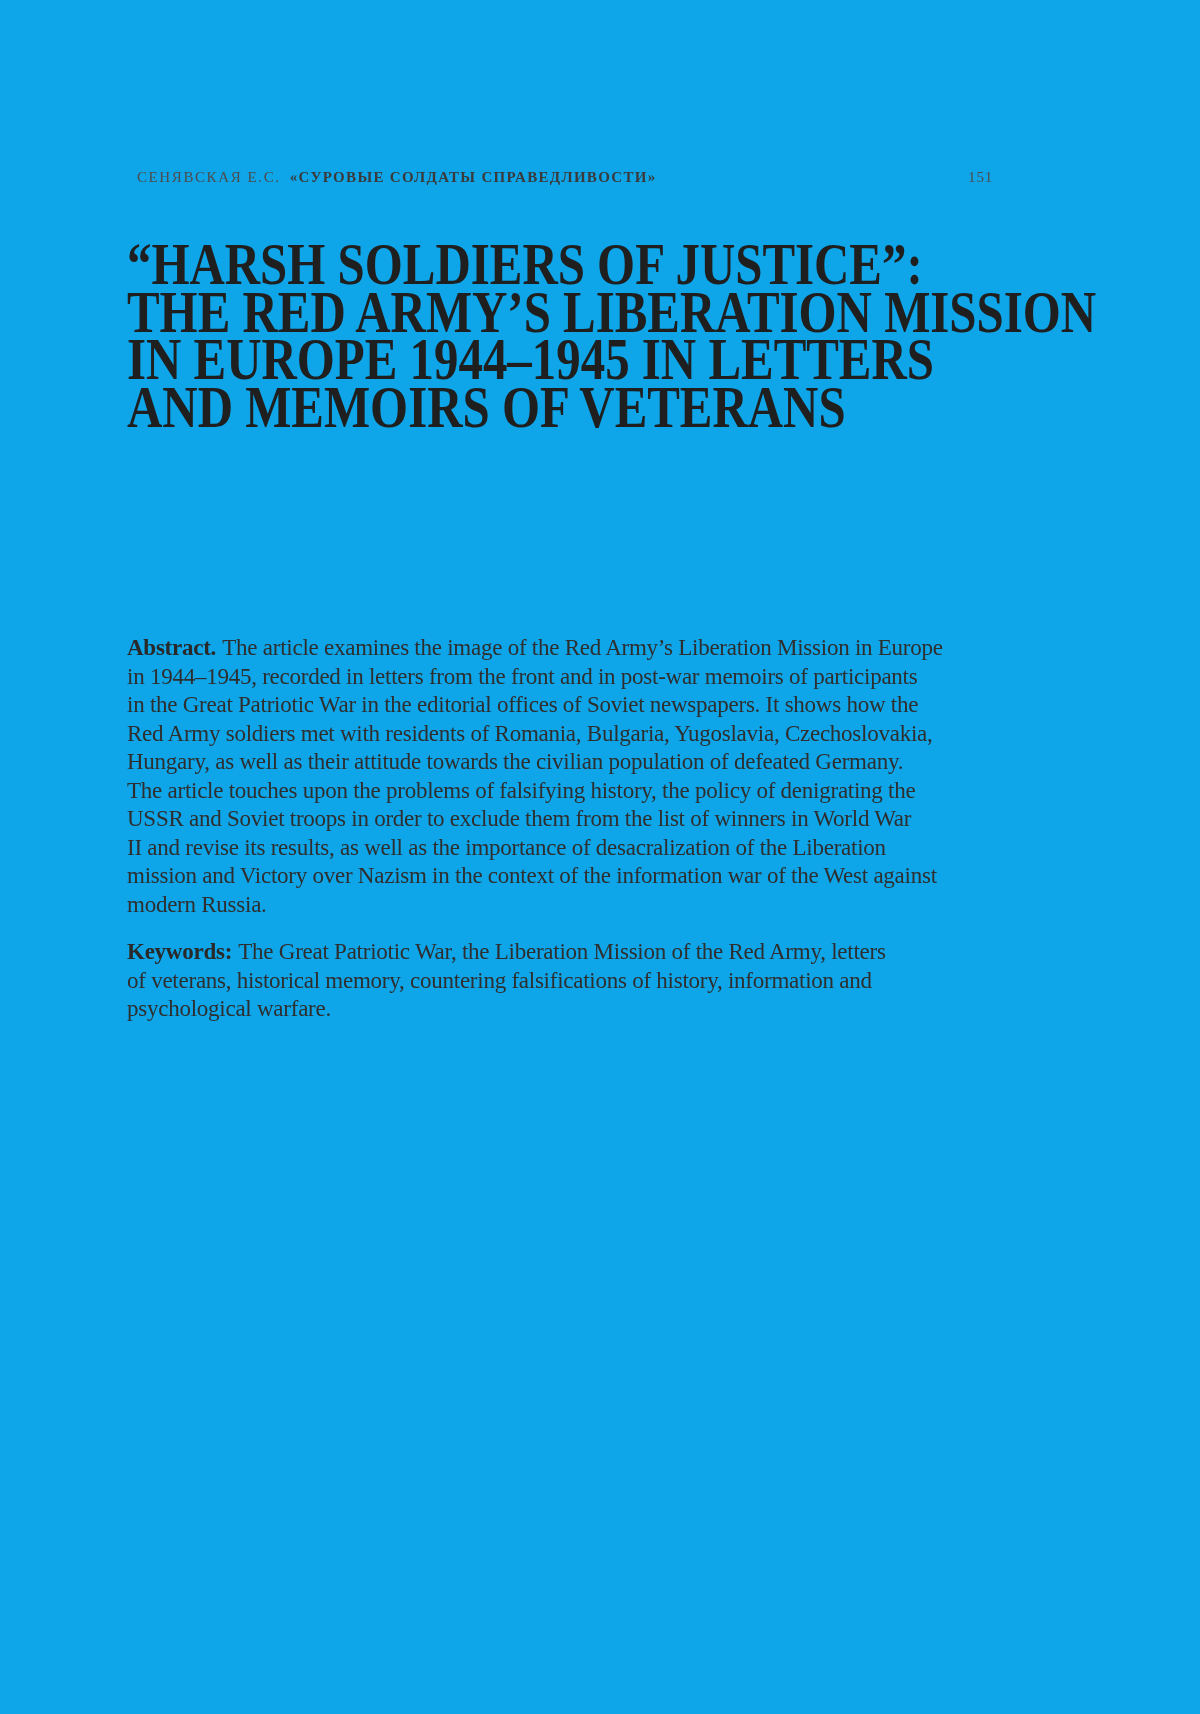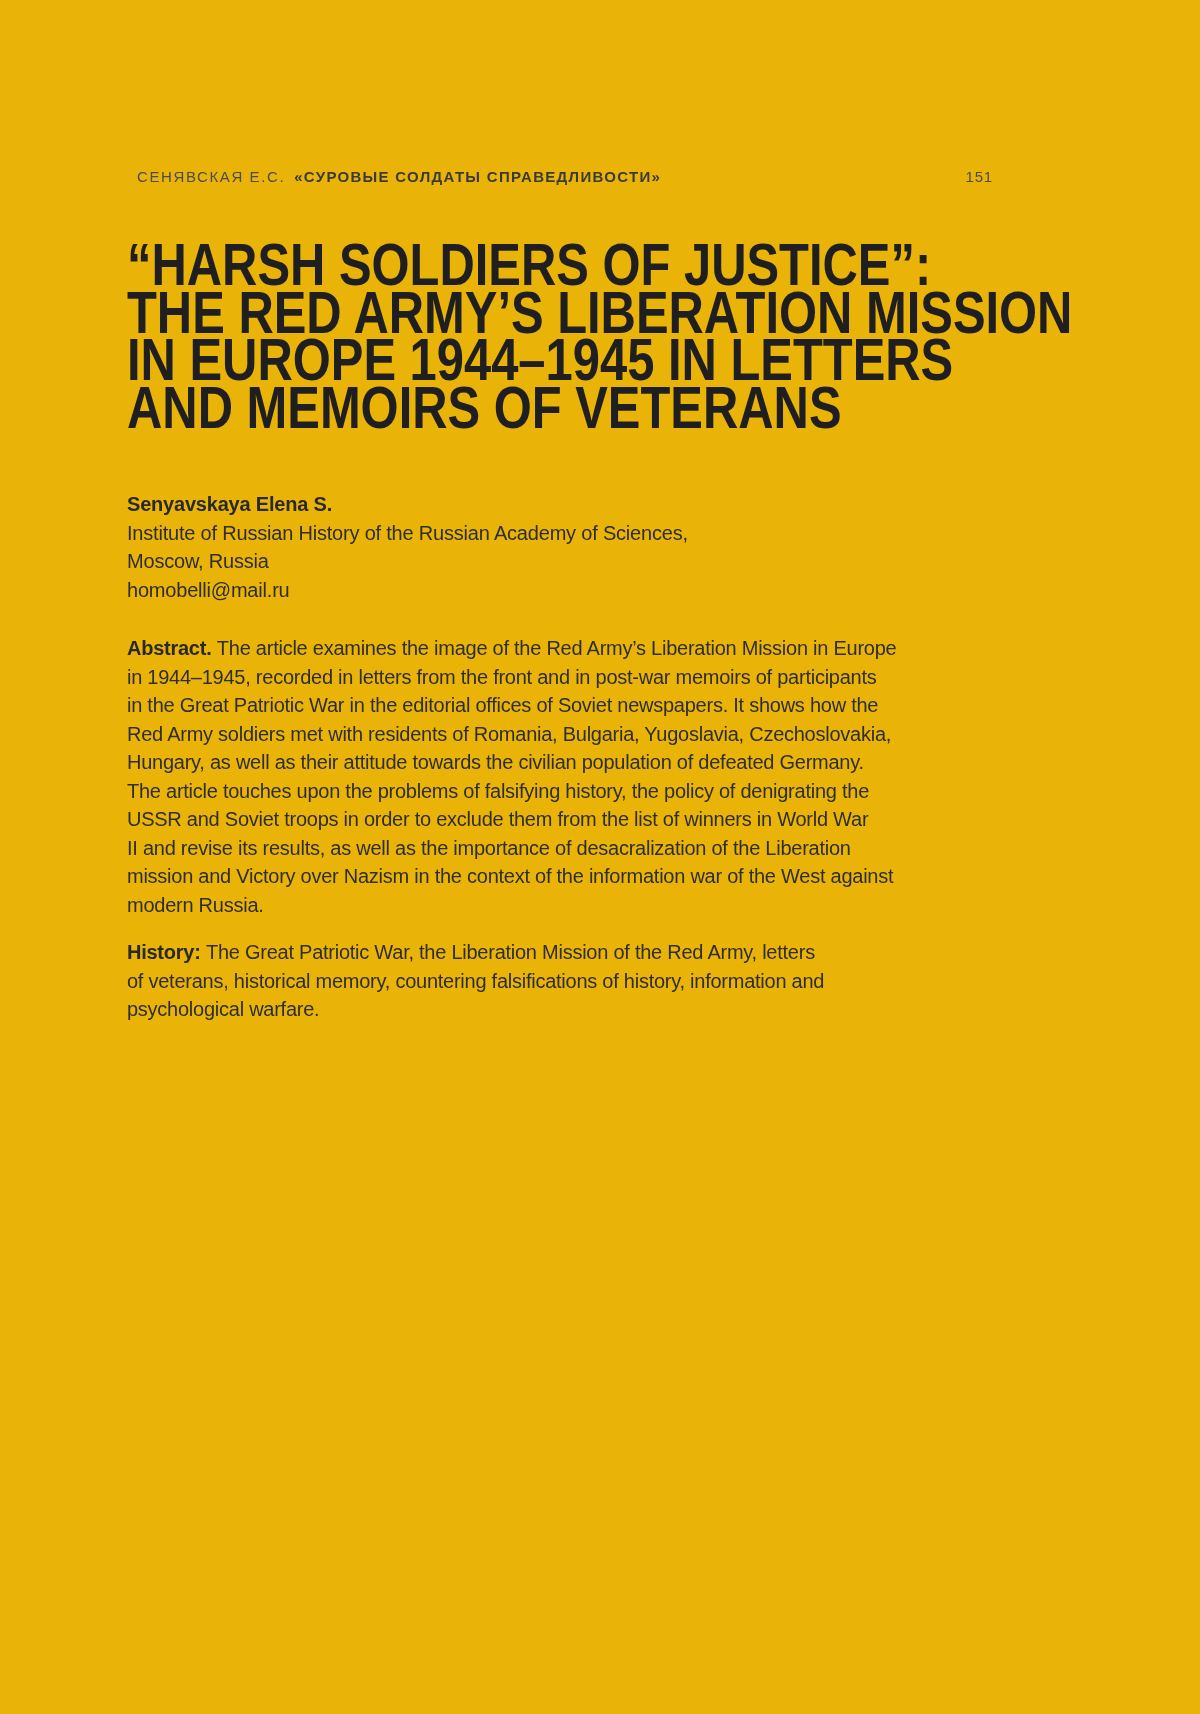--- a/index.html
+++ b/index.html
@@ -1,21 +1,21 @@
 <!DOCTYPE html>
 <html><head>
 <meta charset="utf-8">
 <style>
   html,body{margin:0;padding:0;background:#ffffff;}
   .page{
     position:relative;
     width:1200px;
     height:1714px;
-    background:#eab308;
-    font-family:Liberation Sans, sans-serif;
+    background:#0ea5e9;
+    font-family:Liberation Serif, serif;
     color:#2e2e2e;
     overflow:hidden;
   }
   .running-header{
     position:absolute;
     top:168px;
     left:137px;
     right:207px;
     display:flex;
     justify-content:space-between;
@@ -66,21 +66,21 @@
   }
   .author-name{
     font-weight:700;
     color:#292929;
   }
   .para{
     position:absolute;
     left:127px;
     width:930px;
     margin:0;
-    font-size:20px;
+    font-size:23px;
     line-height:28.5px;
     letter-spacing:-0.25px;
     color:#2e2e2e;
   }
   .abstract{ top:634px; }
   .keywords{ top:938px; }
   .para-label{
     font-weight:700;
     color:#292929;
     margin-right:0.27em;
@@ -98,24 +98,18 @@
     <span class="page-number">151</span>
   </header>
 
   <h1 class="article-title">
       <div class="title-line">“HARSH SOLDIERS OF JUSTICE”:</div>
       <div class="title-line">THE RED ARMY’S LIBERATION MISSION</div>
       <div class="title-line">IN EUROPE 1944–1945 IN LETTERS</div>
       <div class="title-line">AND MEMOIRS OF VETERANS</div>
     </h1>
 
-  <section class="author-block">
-    <div class="author-name">Senyavskaya Elena S.</div>
-    <div>Institute of Russian History of the Russian Academy of Sciences,</div>
-    <div>Moscow, Russia</div>
-    <div>homobelli@mail.ru</div>
-  </section>
 
   <p class="para abstract"><b class="para-label">Abstract.</b><span>The article examines the image of the Red Army’s Liberation Mission in Europe<br>in 1944–1945, recorded in letters from the front and in post-war memoirs of participants<br>in the Great Patriotic War in the editorial offices of Soviet newspapers. It shows how the<br>Red Army soldiers met with residents of Romania, Bulgaria, Yugoslavia, Czechoslovakia,<br>Hungary, as well as their attitude towards the civilian population of defeated Germany.<br>The article touches upon the problems of falsifying history, the policy of denigrating the<br>USSR and Soviet troops in order to exclude them from the list of winners in World War<br>II and revise its results, as well as the importance of desacralization of the Liberation<br>mission and Victory over Nazism in the context of the information war of the West against<br>modern Russia.</span></p>
 
-  <p class="para keywords"><b class="para-label">History:</b><span>The Great Patriotic War, the Liberation Mission of the Red Army, letters<br>of veterans, historical memory, countering falsifications of history, information and<br>psychological warfare.</span></p>
+  <p class="para keywords"><b class="para-label">Keywords:</b><span>The Great Patriotic War, the Liberation Mission of the Red Army, letters<br>of veterans, historical memory, countering falsifications of history, information and<br>psychological warfare.</span></p>
 
 </div>
 
 </body></html>

